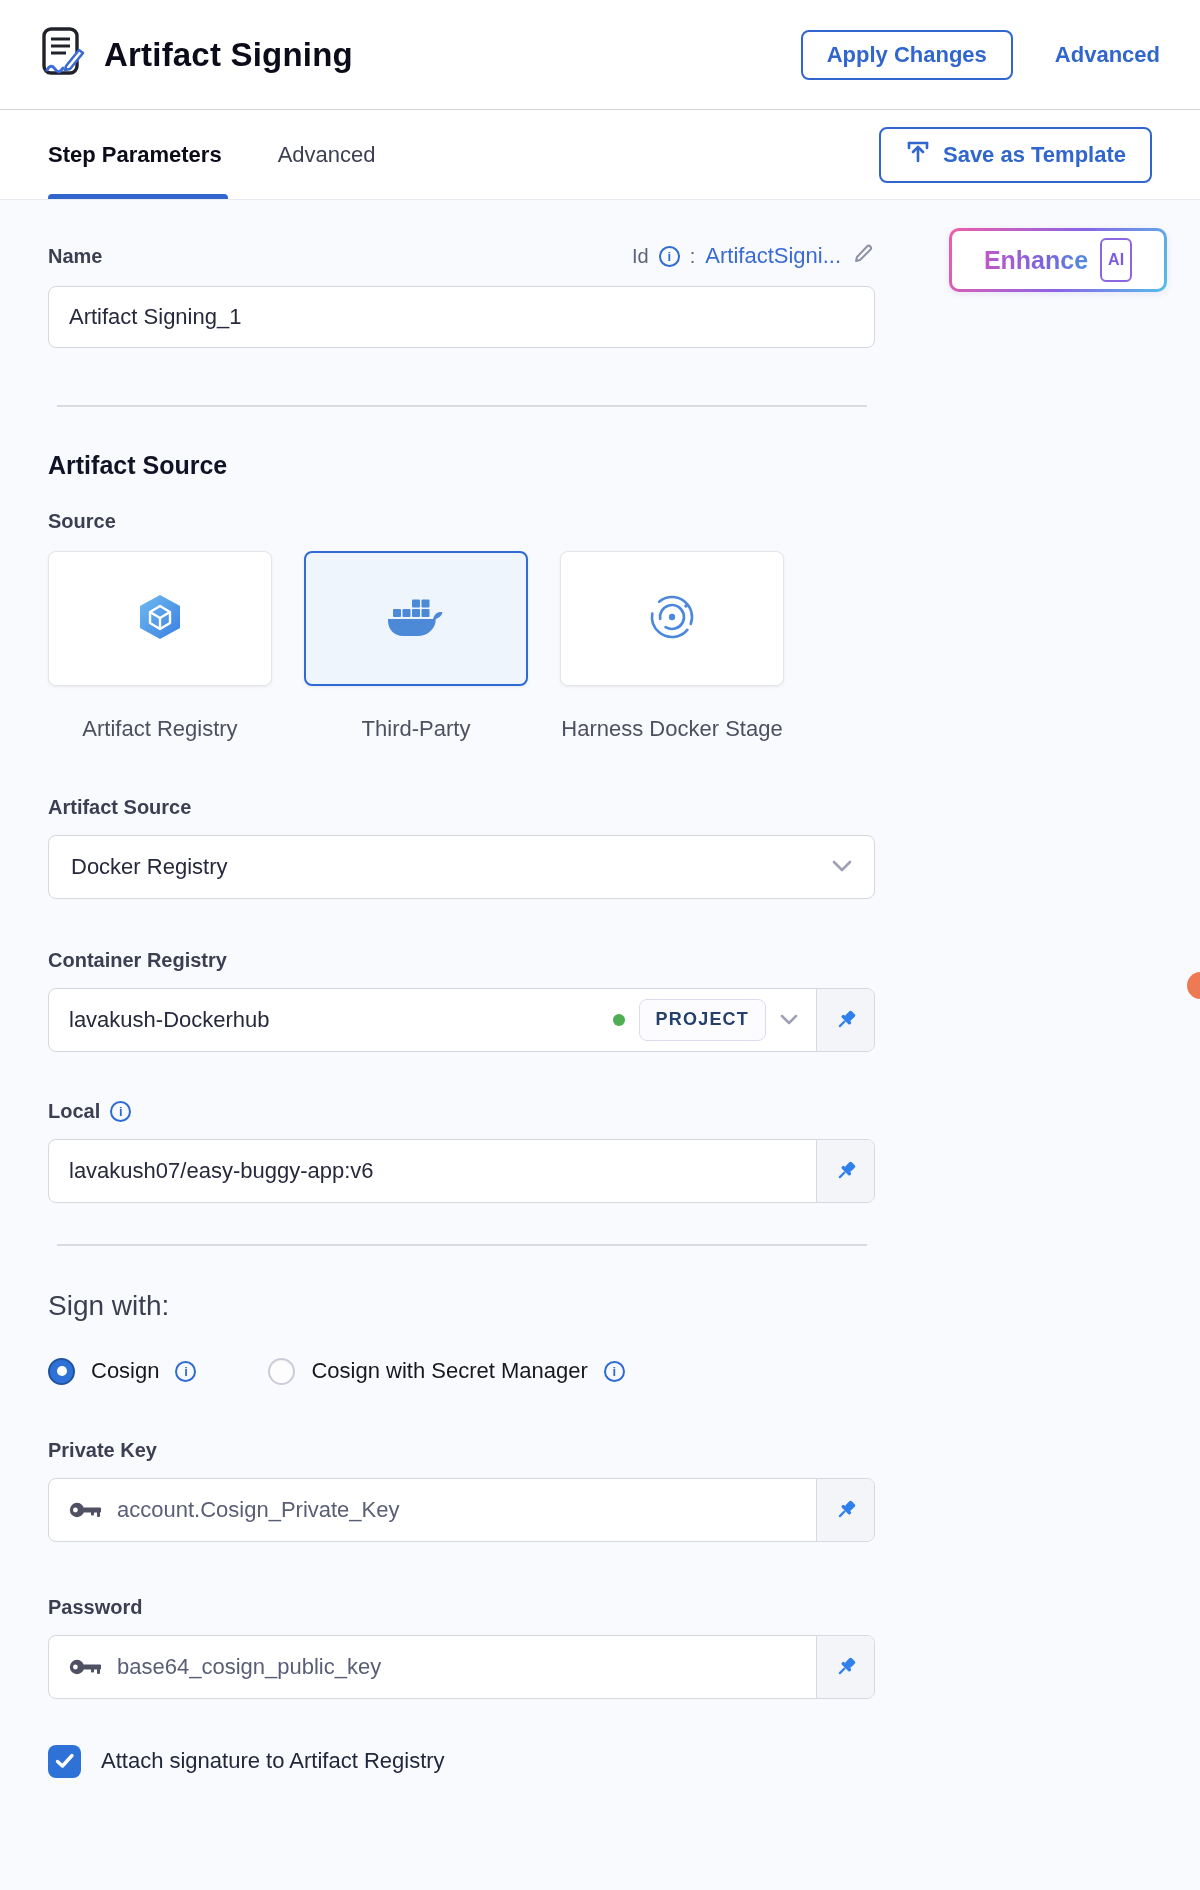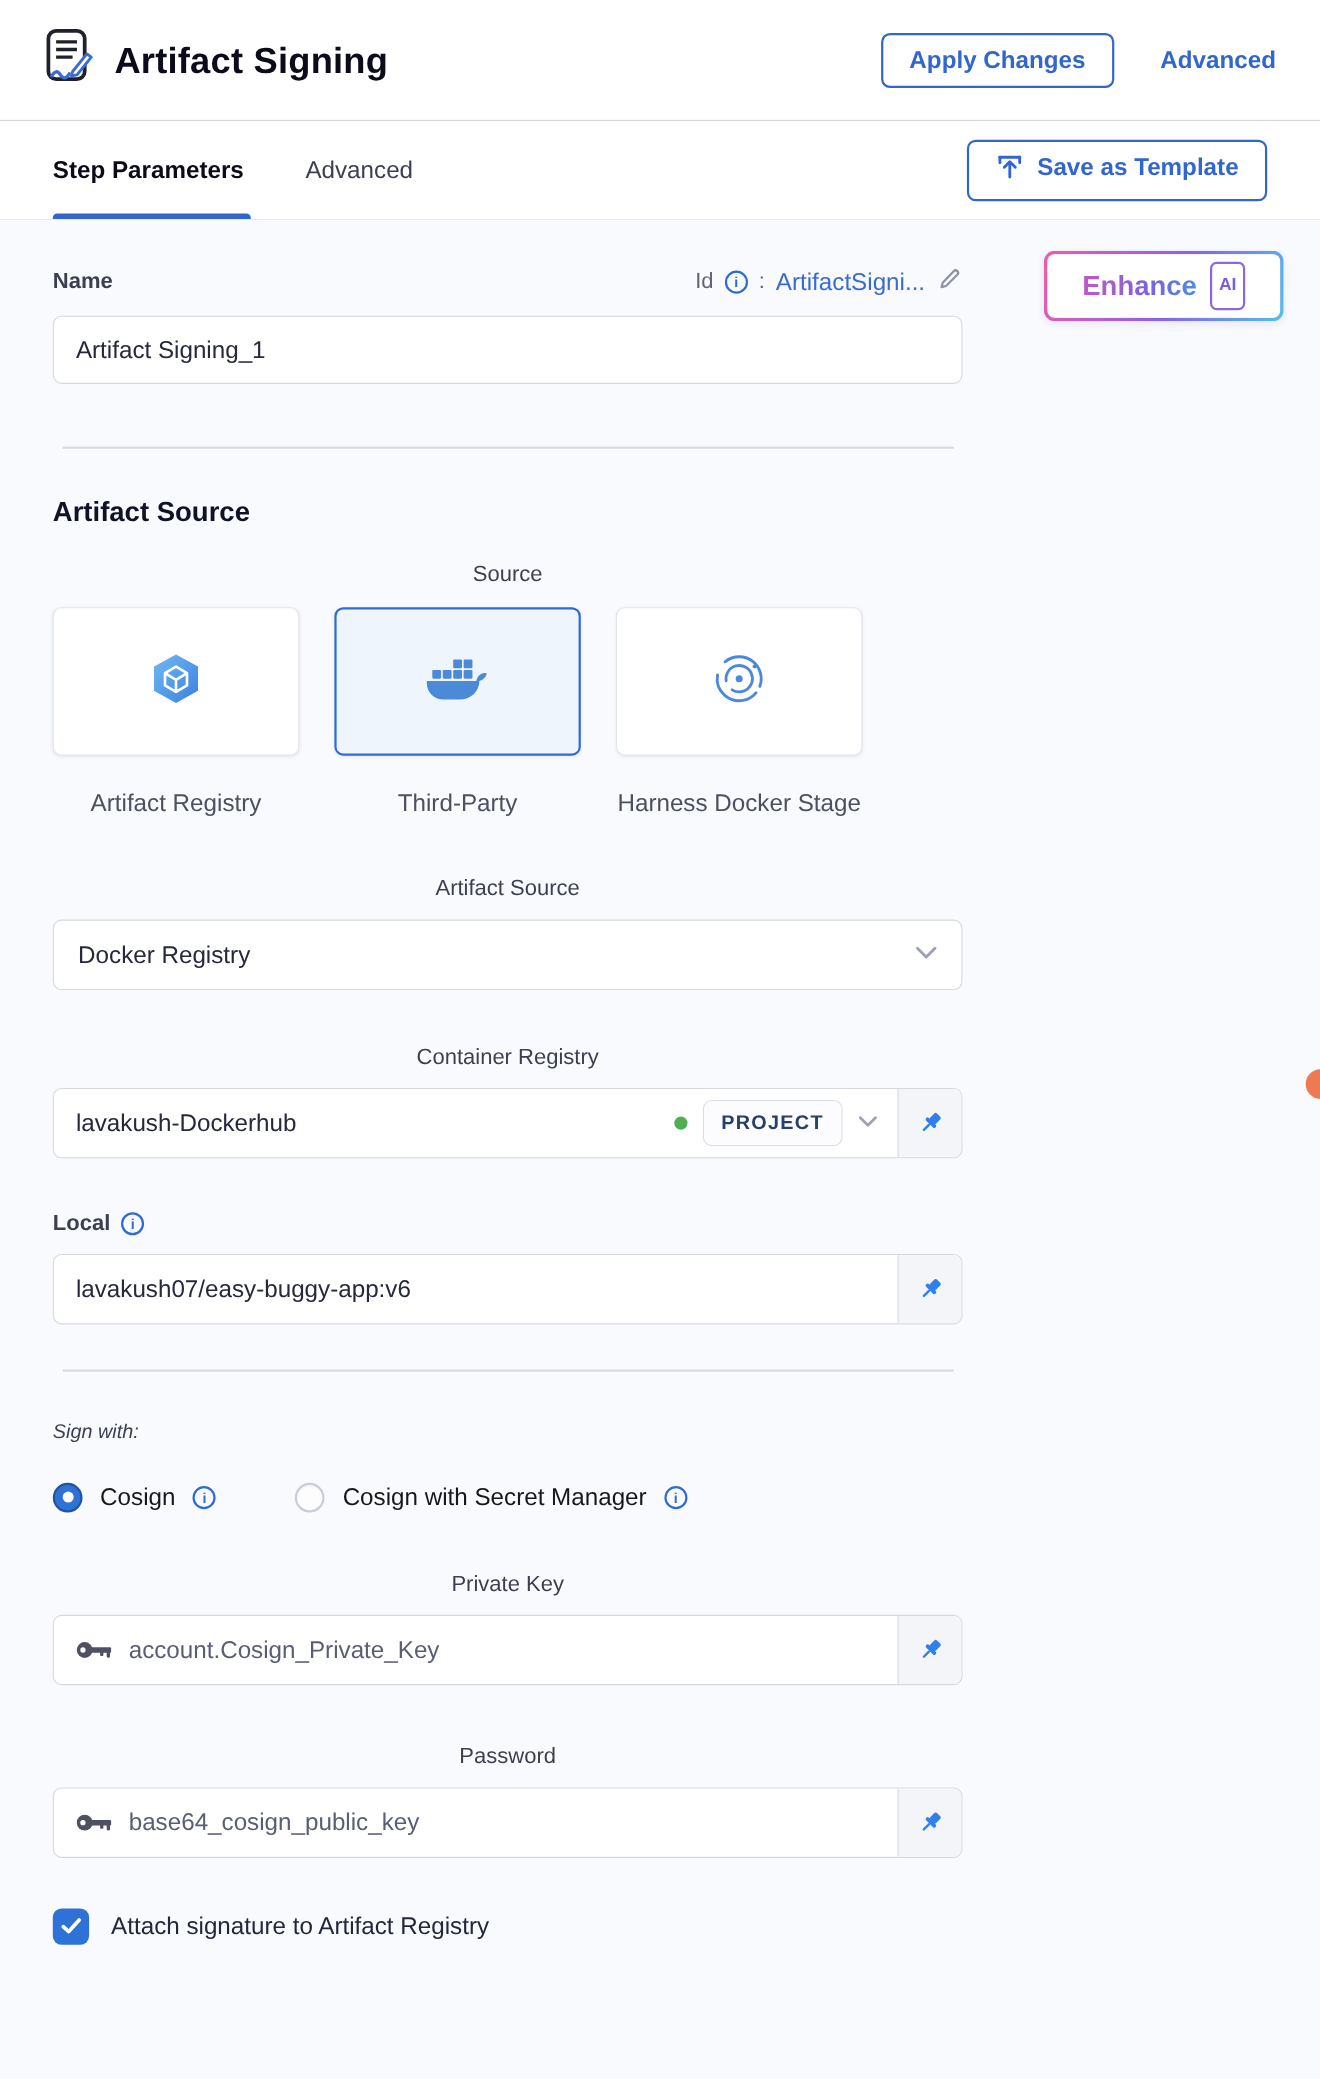--- a/index.html
+++ b/index.html
@@ -8,21 +8,21 @@
   .screen { position:relative; width:1200px; height:1890px; overflow:hidden; background:#f8fafd; }
 
   
   .header { height:110px; background:#fff; border-bottom:1.5px solid #d2d4dc;
             display:flex; align-items:center; padding:0 40px; }
   .title-group { display:flex; align-items:center; gap:18px; }
   .page-title { font-size:33px; font-weight:bold; color:#0b0b1a; letter-spacing:.2px; }
   .header-right { margin-left:auto; display:flex; align-items:center; gap:42px; }
   .btn-outline { border:2px solid #3166ce; color:#3166ce; background:#fff; border-radius:8px;
                  font-size:22px; font-weight:600; padding:10px 24px; cursor:pointer;
-                 font-family:"Liberation Sans",sans-serif; display:flex; gap:12px; }
+                 font-family:"Liberation Sans",sans-serif; display:flex; align-items:center; gap:12px; }
   .link-btn { color:#3166ce; font-size:22px; font-weight:600; cursor:pointer; }
 
   
   .tabbar { height:90px; background:#fff; display:flex; align-items:center; padding:0 48px;
             border-bottom:1px solid #e9ebf0; }
   .tabs { display:flex; gap:56px; height:100%; }
   .tab { position:relative; display:flex; align-items:center; font-size:22px; color:#3c3f52;
          font-weight:500; cursor:pointer; }
   .tab.active { color:#0b0b1a; font-weight:bold; }
   .tab.active .tab-underline { position:absolute; left:0; right:-6px; bottom:0; height:5px;
@@ -58,21 +58,21 @@
                   background:linear-gradient(90deg,#c158c9 0%,#7a64dc 60%,#4f8ce0 100%);
                   -webkit-background-clip:text; background-clip:text; color:transparent; }
   .ai-badge { border:2px solid #8b68e0; border-radius:6px; color:#7b5ce0; font-size:16px;
               font-weight:bold; padding:11px 6px; }
 
   .divider { height:2px; background:#d9dbe3; width:810px; margin-left:9px; }
   .divider-1 { margin-top:57px; margin-bottom:44px; }
   .divider-2 { margin-top:41px; margin-bottom:44px; }
 
   .section-heading { font-size:25px; font-weight:bold; color:#101225; }
-  .sub-label { margin-top:30px; font-size:20px; font-weight:400; color:#3c3f52;text-align:center; }
+  .sub-label { margin-top:30px; font-size:20px; font-weight:700; color:#3c3f52; }
 
   
   .cards-row { display:flex; gap:32px; margin-top:18px; }
   .src-card { width:224px; height:135px; background:#fff; border:1px solid #e3e5eb; border-radius:8px;
               display:flex; align-items:center; justify-content:center; cursor:pointer;
               box-shadow:0 1px 3px rgba(40,41,61,.08); }
   .src-card.selected { border:2px solid #2f6bd2; background:#eef5fd; }
   .card-labels { display:flex; gap:32px; margin-top:28px; }
   .card-label { width:224px; text-align:center; font-size:22px; color:#4d5060; line-height:1.35; }
 
@@ -90,21 +90,21 @@
   .green-dot { width:12px; height:12px; border-radius:50%; background:#4fae51; flex:0 0 auto; }
   .scope-badge { height:42px; display:flex; align-items:center; padding:0 16px;
                  border:1.5px solid #dadced; border-radius:8px; background:#fcfcfe;
                  font-size:18px; font-weight:600; letter-spacing:1.2px; color:#25406b; cursor:pointer; }
   .pin-section { width:58px; background:#f4f5f8; border-left:1.5px solid #d9dae1;
                  display:flex; align-items:center; justify-content:center; cursor:pointer; }
 
   .label-with-info { display:flex; align-items:center; gap:10px; }
 
   
-  .sign-with { font-size:18px; color:#3c3f52;font-style:italic; }
+  .sign-with { font-size:28px; color:#3c3f52; }
   .radio-row { display:flex; align-items:center; margin-top:36px; gap:16px; }
   .radio { width:27px; height:27px; border-radius:50%; flex:0 0 auto; cursor:pointer; position:relative; }
   .radio.on { background:#2e72d8; border:2px solid #20549f; }
   .radio.on::after { content:""; position:absolute; width:10px; height:10px; border-radius:50%;
                      background:#fff; left:50%; top:50%; transform:translate(-50%,-50%); }
   .radio.off { background:#fdfdfe; border:2px solid #cbccd9; box-shadow:inset 0 1px 2px rgba(0,0,0,.05); }
   .radio-label { font-size:22px; font-weight:500; color:#16181d;text-align:right; }
   .radio-gap { width:40px; }
 
   

